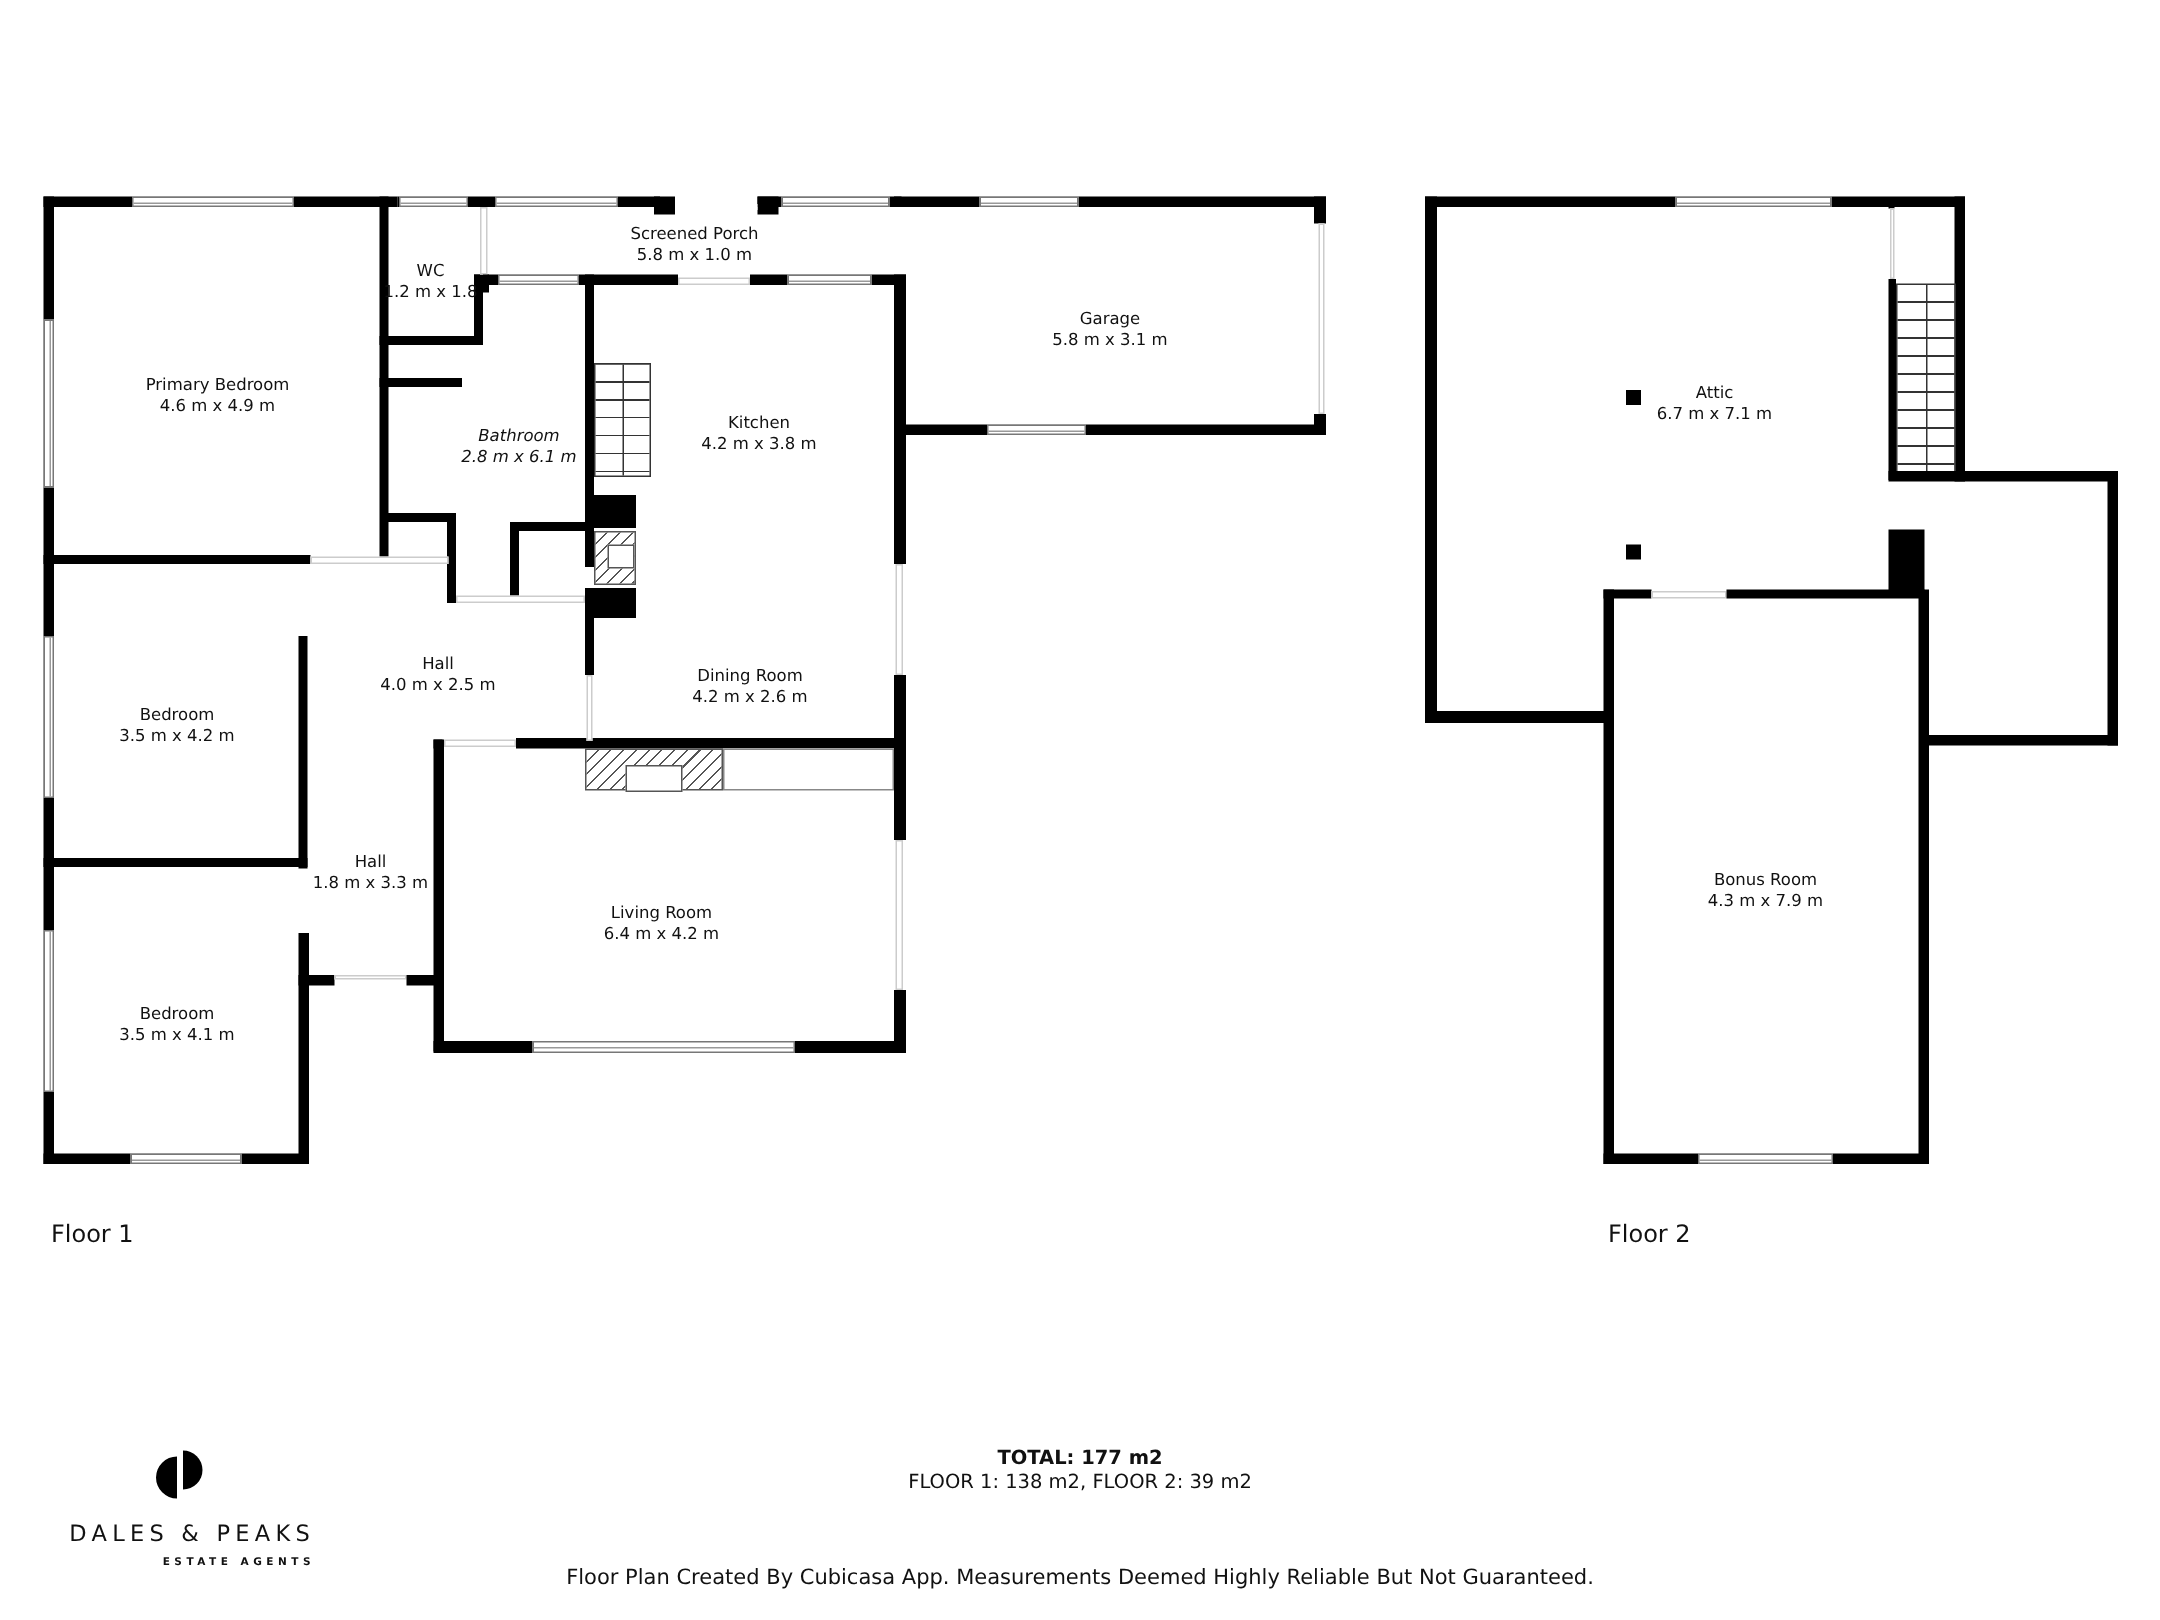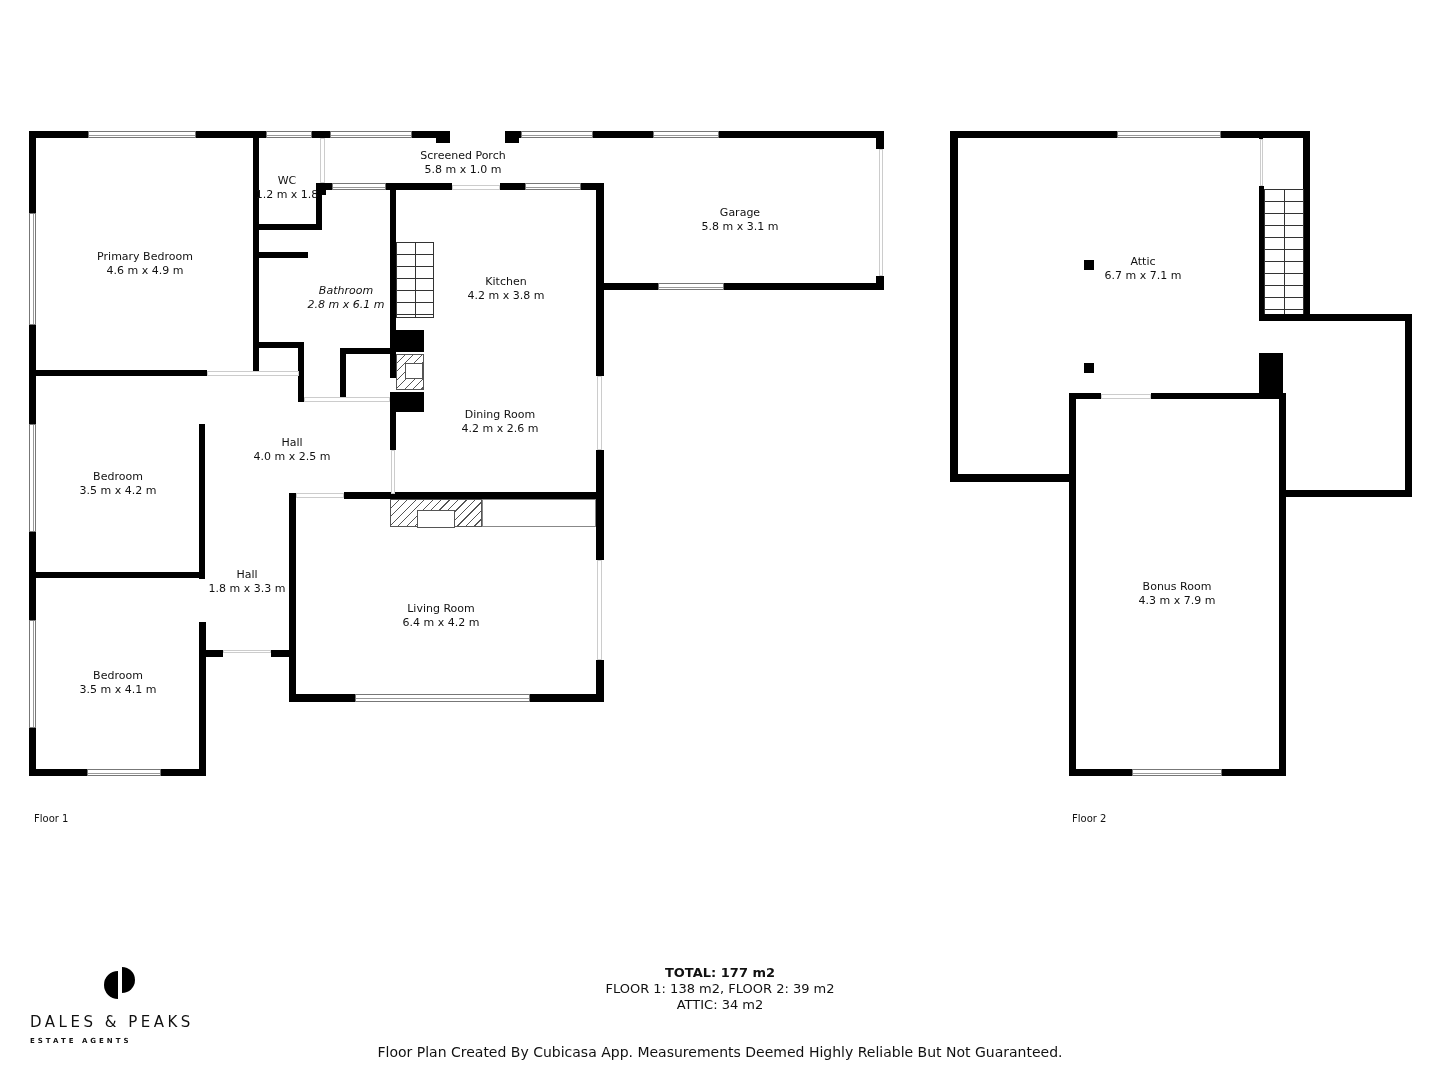--- a/index.html
+++ b/index.html
@@ -4,32 +4,32 @@
 <style>
   html, body { margin:0; padding:0; background:#ffffff; }
   body { width:1440px; height:1080px; position:relative; overflow:hidden;
          font-family:"DejaVu Sans", sans-serif; color:#111; }
   .w { position:absolute; background:#000; }
   .win { position:absolute; background:#fff; border:1px solid #777; box-sizing:border-box; }
   .win.h::after { content:""; position:absolute; left:0; right:0; top:50%; border-top:1px solid #999; }
   .win.v::after { content:""; position:absolute; top:0; bottom:0; left:50%; border-left:1px solid #999; }
   .door { position:absolute; border:1px solid #ccc; box-sizing:border-box; background:#fff; }
   .label { position:absolute; text-align:center; font-size:11px; line-height:14px; transform:translateX(-50%); white-space:nowrap; }
-  .floor-label { position:absolute; font-size:10px; }
+  .floor-label { position:absolute; font-size:16px; }
   .stairs { position:absolute; box-sizing:border-box; border:1px solid #333;
             background-image:repeating-linear-gradient(to bottom, transparent 0, transparent 11px, #333 11px, #333 12px); }
   .stairs .mid { position:absolute; top:0; bottom:0; left:50%; border-left:1px solid #333; }
   .hatch { position:absolute; box-sizing:border-box; border:1px solid #555;
            background:repeating-linear-gradient(135deg, #fff 0, #fff 5px, #555 5px, #555 6px); }
   .hatch .inner { position:absolute; background:#fff; border:1px solid #555; box-sizing:border-box; }
   .col { position:absolute; background:#000; }
   .summary { position:absolute; left:720px; top:965px; transform:translateX(-50%); text-align:center; font-size:13px; line-height:16px; }
   .summary .total { font-weight:bold; }
   .footnote { position:absolute; left:720px; top:1044px; transform:translateX(-50%); font-size:14px; white-space:nowrap; }
-  .logo { position:absolute; left:30px; top:965px; width:180px; text-align:left; }
+  .logo { position:absolute; left:30px; top:965px; width:180px; text-align:right; }
   .logo .mark { display:block; margin:0 auto; }
   .logo .name { font-size:15px; letter-spacing:3.5px; margin-top:12px; }
   .logo .sub { font-size:7px; letter-spacing:3px; margin-top:6px; font-weight:bold; }
 </style>
 </head>
 <body>
 
 <div>
 
   <div class="w" style="left:29px;top:131px;width:236px;height:7px;"></div>
@@ -142,21 +142,21 @@
     <div>2.8 m x 6.1 m</div>
   </div>
   <div class="label" style="left:506px;top:275px;">
     <div>Kitchen</div>
     <div>4.2 m x 3.8 m</div>
   </div>
   <div class="label" style="left:292px;top:436px;">
     <div>Hall</div>
     <div>4.0 m x 2.5 m</div>
   </div>
-  <div class="label" style="left:500px;top:408px;">
+  <div class="label" style="left:500px;top:444px;">
     <div>Dining Room</div>
     <div>4.2 m x 2.6 m</div>
   </div>
   <div class="label" style="left:118px;top:470px;">
     <div>Bedroom</div>
     <div>3.5 m x 4.2 m</div>
   </div>
   <div class="label" style="left:247px;top:568px;">
     <div>Hall</div>
     <div>1.8 m x 3.3 m</div>
@@ -218,15 +218,14 @@
     <path d="M15 6 A12 12 0 0 0 15 34 Z" fill="#000"></path>
     <path d="M19 2 A12 12 0 0 1 19 28 Z" fill="#000"></path>
   </svg>
   <div class="name">DALES &amp; PEAKS</div>
   <div class="sub">ESTATE AGENTS</div>
 </div>
 
 <div class="summary">
   <div class="total">TOTAL: 177 m2</div>
   <div>FLOOR 1: 138 m2, FLOOR 2: 39 m2</div>
-  <div>ATTIC: 34 m2</div>
 </div>
 <div class="footnote">Floor Plan Created By Cubicasa App. Measurements Deemed Highly Reliable But Not Guaranteed.</div>
 
 </body></html>

